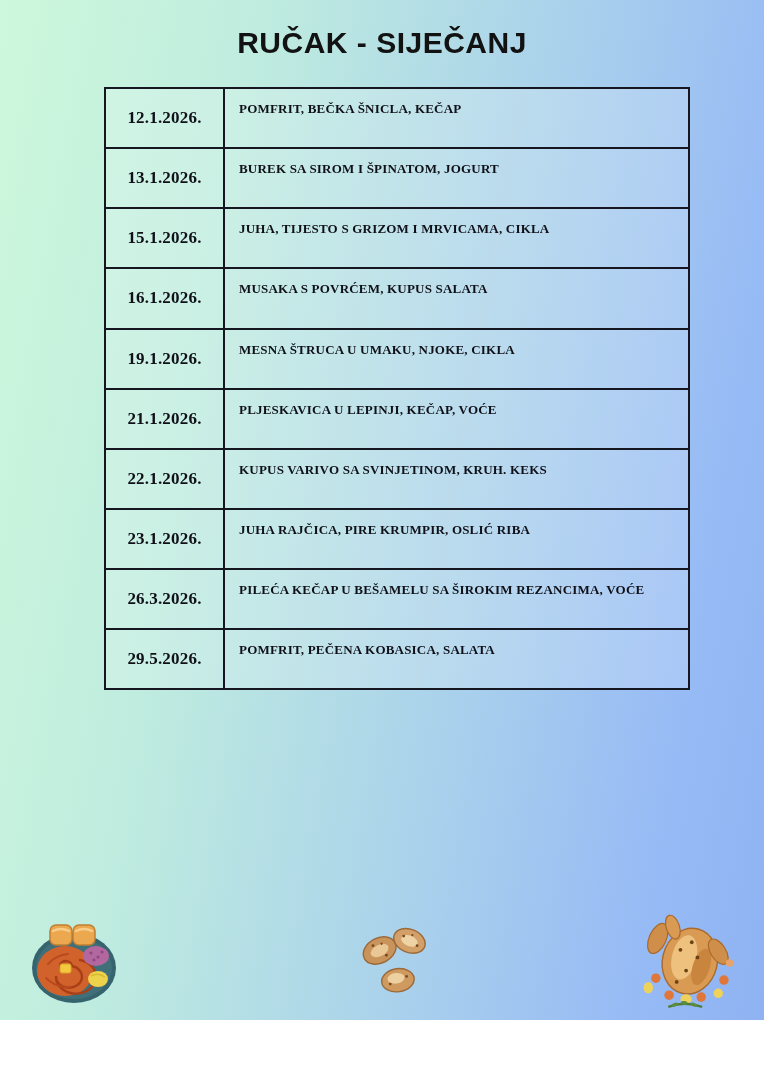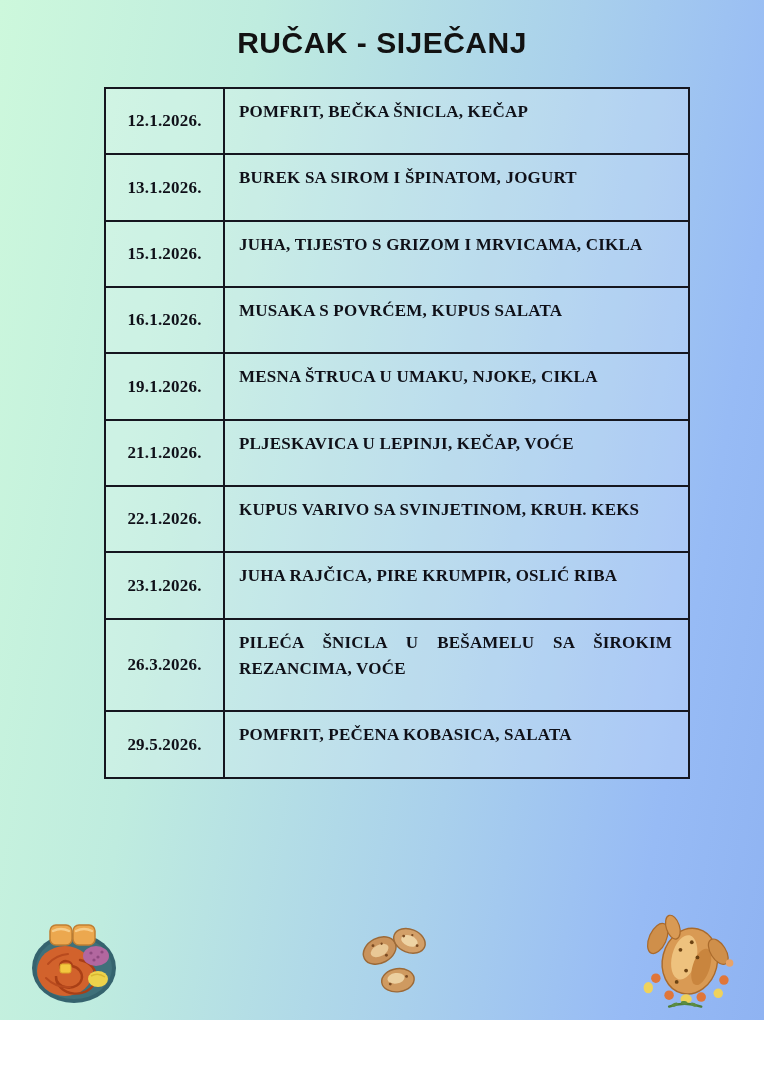--- a/index.html
+++ b/index.html
@@ -48,21 +48,21 @@
 
   td.date-cell {
     width: 119px;
     text-align: center;
     font-size: 17px;
     letter-spacing: 0.2px;
   }
 
   td.meal-cell {
     padding: 10px 16px 28px 14px;
-    font-size: 17px;
+    font-size: 13px;
     line-height: 1.55;
     text-align: justify;
     letter-spacing: 0.2px;
   }
 
   tr.menu-row { height: 54px; }
 
   .deco {
     position: absolute;
     pointer-events: none;
@@ -107,21 +107,21 @@
         <tr class="menu-row">
       <td class="date-cell">22.1.2026.</td>
       <td class="meal-cell">KUPUS VARIVO SA SVINJETINOM, KRUH. KEKS</td>
     </tr>
         <tr class="menu-row">
       <td class="date-cell">23.1.2026.</td>
       <td class="meal-cell">JUHA RAJČICA, PIRE KRUMPIR, OSLIĆ RIBA</td>
     </tr>
         <tr class="menu-row">
       <td class="date-cell">26.3.2026.</td>
-      <td class="meal-cell">PILEĆA ŠNICLA U BEŠAMELU SA ŠIROKIM REZANCIMA, VOĆE</td>
+      <td class="meal-cell">PILEĆA KEČAP U BEŠAMELU SA ŠIROKIM REZANCIMA, VOĆE</td>
     </tr>
         <tr class="menu-row">
       <td class="date-cell">29.5.2026.</td>
       <td class="meal-cell">POMFRIT, PEČENA KOBASICA, SALATA</td>
     </tr>
       </tbody>
   </table>
 
   <svg class="deco deco-plate" viewBox="0 0 100 85">
     <ellipse cx="50" cy="48" rx="42" ry="35" fill="#35636e"></ellipse>

